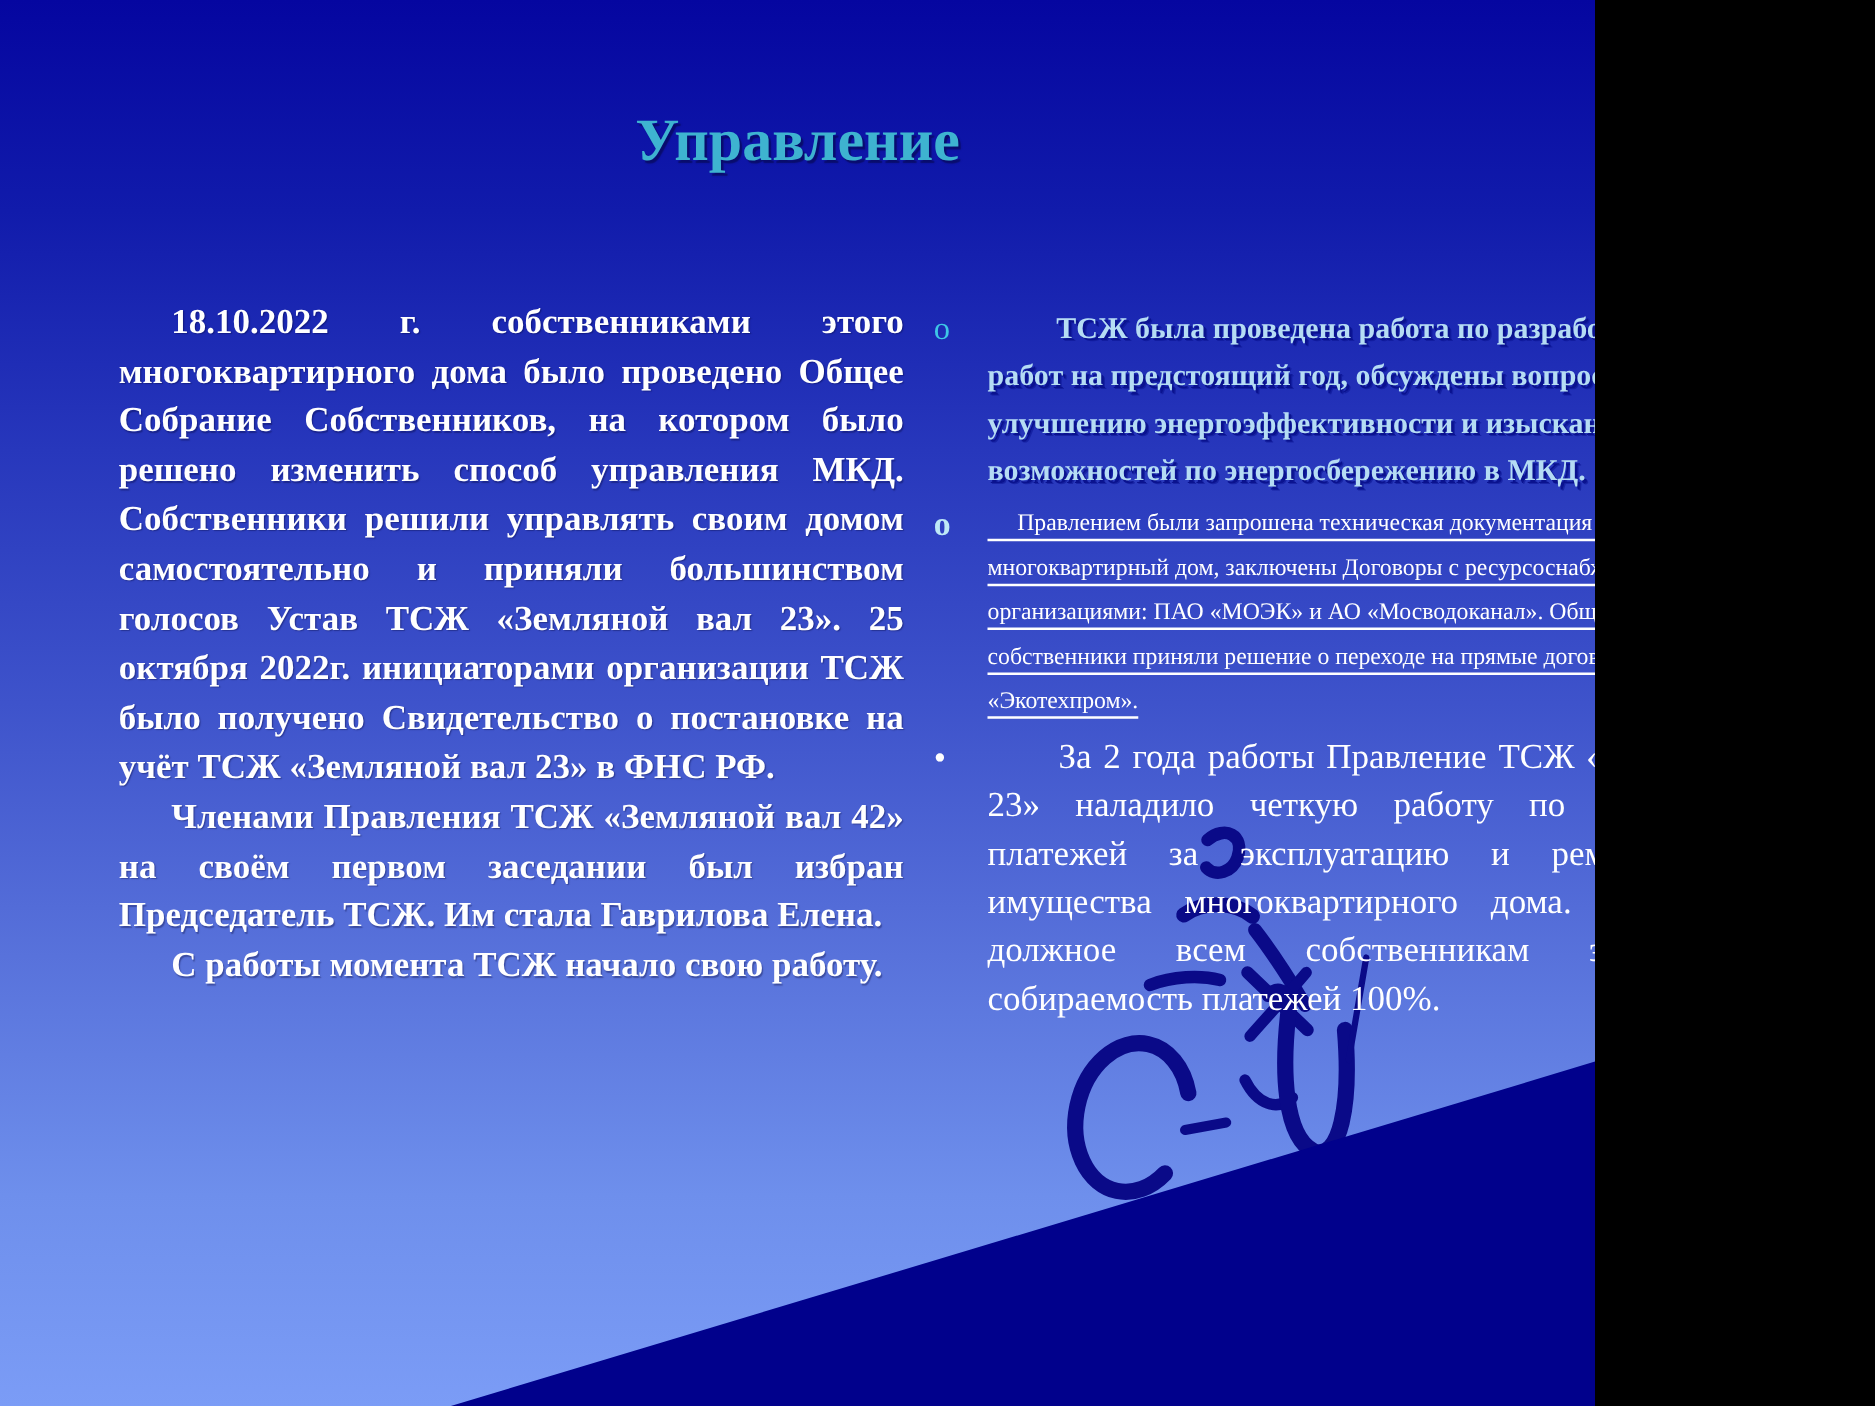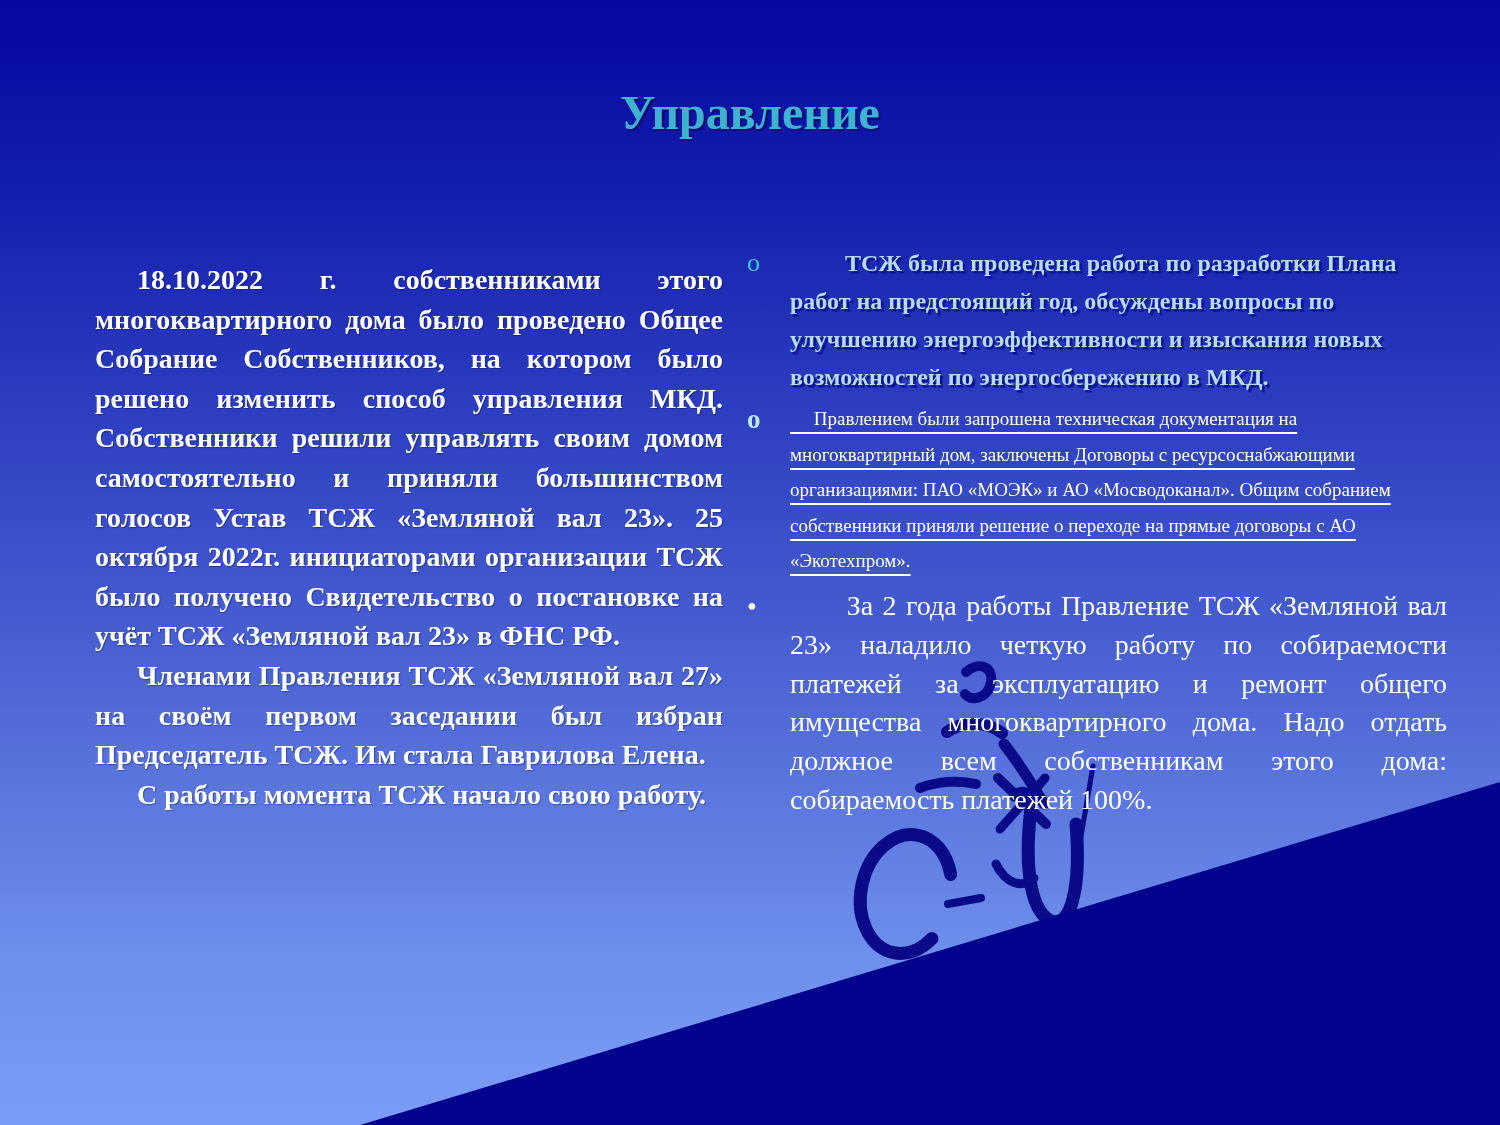--- a/index.html
+++ b/index.html
@@ -1,18 +1,18 @@
 <!DOCTYPE html>
 <html><head>
 <meta charset="utf-8">
 <style>
   html,body{margin:0;padding:0;background:#000;}
   .slide{
     position:relative;
-    width:1500px;height:1125px;
+    width:1276px;height:1125px;
     overflow:hidden;
     font-family:"Liberation Serif","DejaVu Serif",serif;
     background:linear-gradient(180deg,
       #0506A0 0%, #111BAB 15%, #2737BC 32%, #3E53CB 50%,
       #5872DB 68%, #6E8FEC 85%, #7B9CF6 100%);
   }
   
   .corner-triangle{
     position:absolute;left:0;top:0;width:1500px;height:1125px;
     background:#01018C;
@@ -29,21 +29,21 @@
   }
   .title{
     position:absolute;left:0;right:0;top:84px;
     margin:0;text-align:center;
     font-weight:bold;font-size:48px;line-height:57px;
     color:#3EB3D0;
     text-shadow:2px 2px 1px rgba(5,5,60,0.55);
     z-index:3;
   }
   .left-col{
-    position:absolute;left:95px;top:260px;width:628px;
+    position:absolute;left:95px;top:238px;width:628px;
     z-index:3;
   }
   .left-col p{
     margin:0;
     font-weight:bold;font-size:28px;line-height:39.6px;
     color:#FFFFFF;
     text-align:justify;
     text-indent:42px;
     text-shadow:1px 1px 1px rgba(0,0,50,0.35);
   }
@@ -116,21 +116,21 @@
   </svg>
 
   <div class="corner-triangle"></div>
 
   <h1 class="title">
     <span>Управление</span><br>
   </h1>
 
   <div class="left-col">
     <p>18.10.2022 г. собственниками этого многоквартирного дома было проведено Общее Собрание Собственников, на котором было решено изменить способ управления МКД. Собственники решили управлять своим домом самостоятельно и приняли большинством голосов Устав ТСЖ «Земляной вал 23». 25 октября 2022г. инициаторами организации ТСЖ было получено Свидетельство о постановке на учёт ТСЖ «Земляной вал 23» в ФНС РФ.</p>
-    <p>Членами Правления ТСЖ «Земляной вал 27» на своём первом заседании был избран Председатель ТСЖ. Им стала Гаврилова Елена.</p>
+    <p>Членами Правления ТСЖ «Земляной вал 42» на своём первом заседании был избран Председатель ТСЖ. Им стала Гаврилова Елена.</p>
     <p>С работы момента ТСЖ начало свою работу.</p>
   </div>
 
   <div class="right-col">
 
     <div class="bullet item-1">
       <span class="marker marker-1">o</span>
       <p class="btext btext-1">ТСЖ была проведена работа по разработки Плана работ на предстоящий год, обсуждены вопросы по улучшению энергоэффективности и изыскания новых возможностей по энергосбережению в МКД.</p>
     </div>
 

